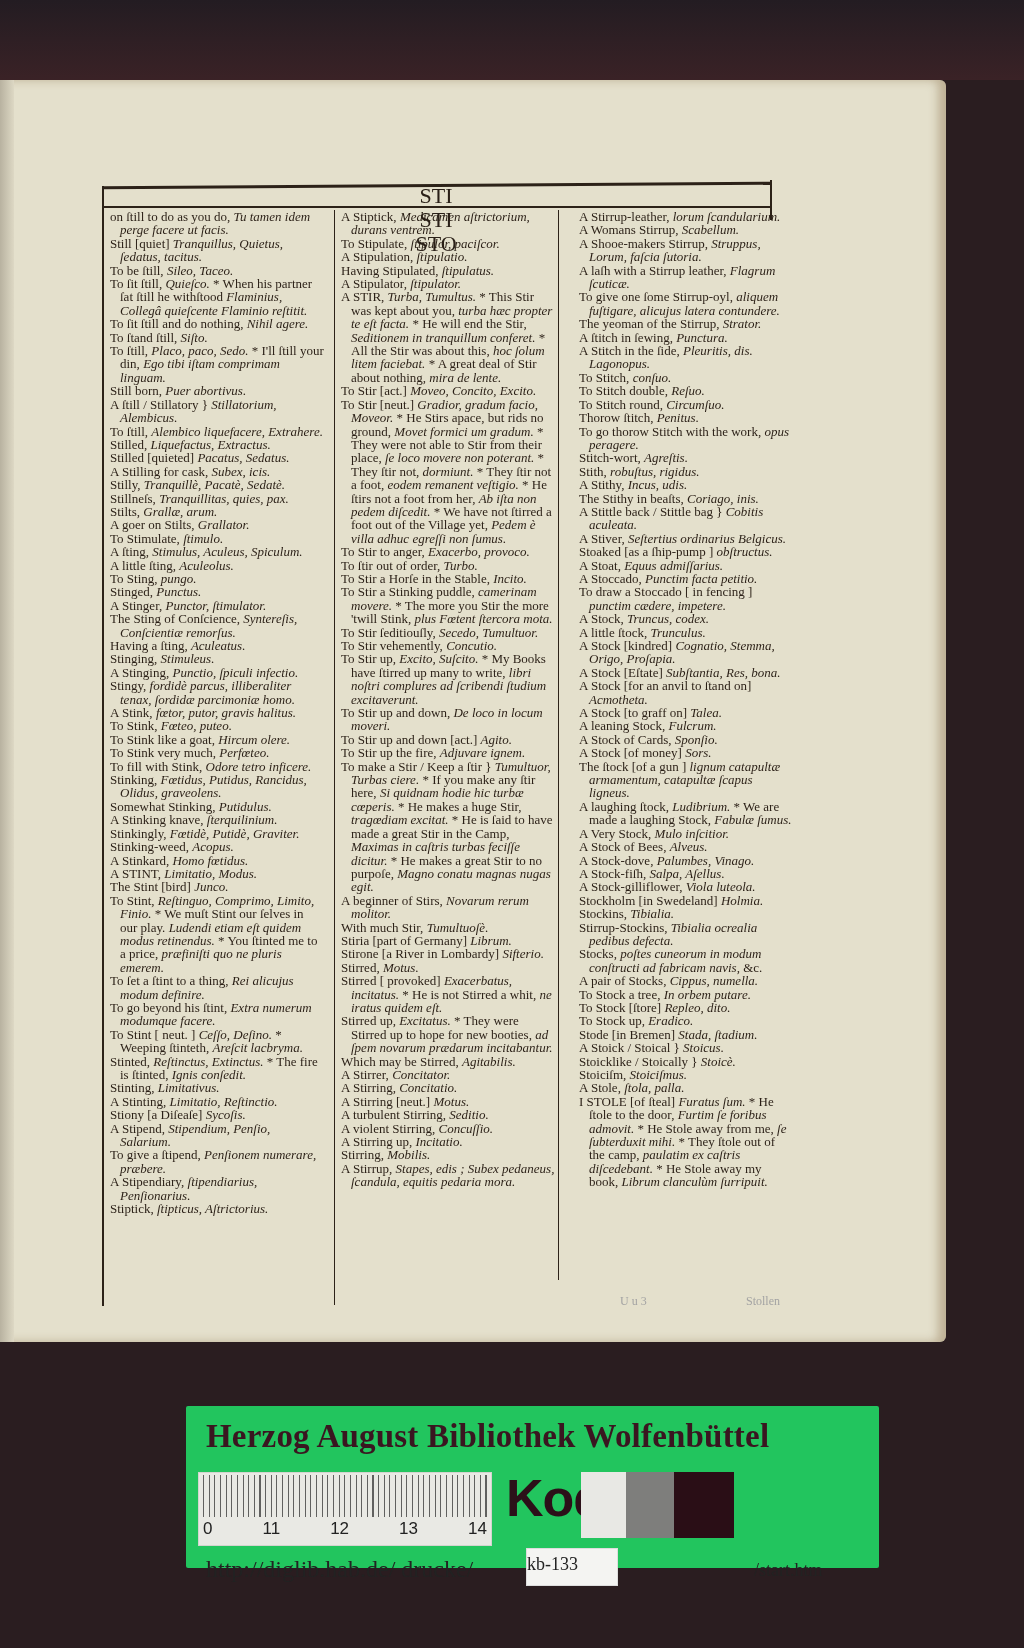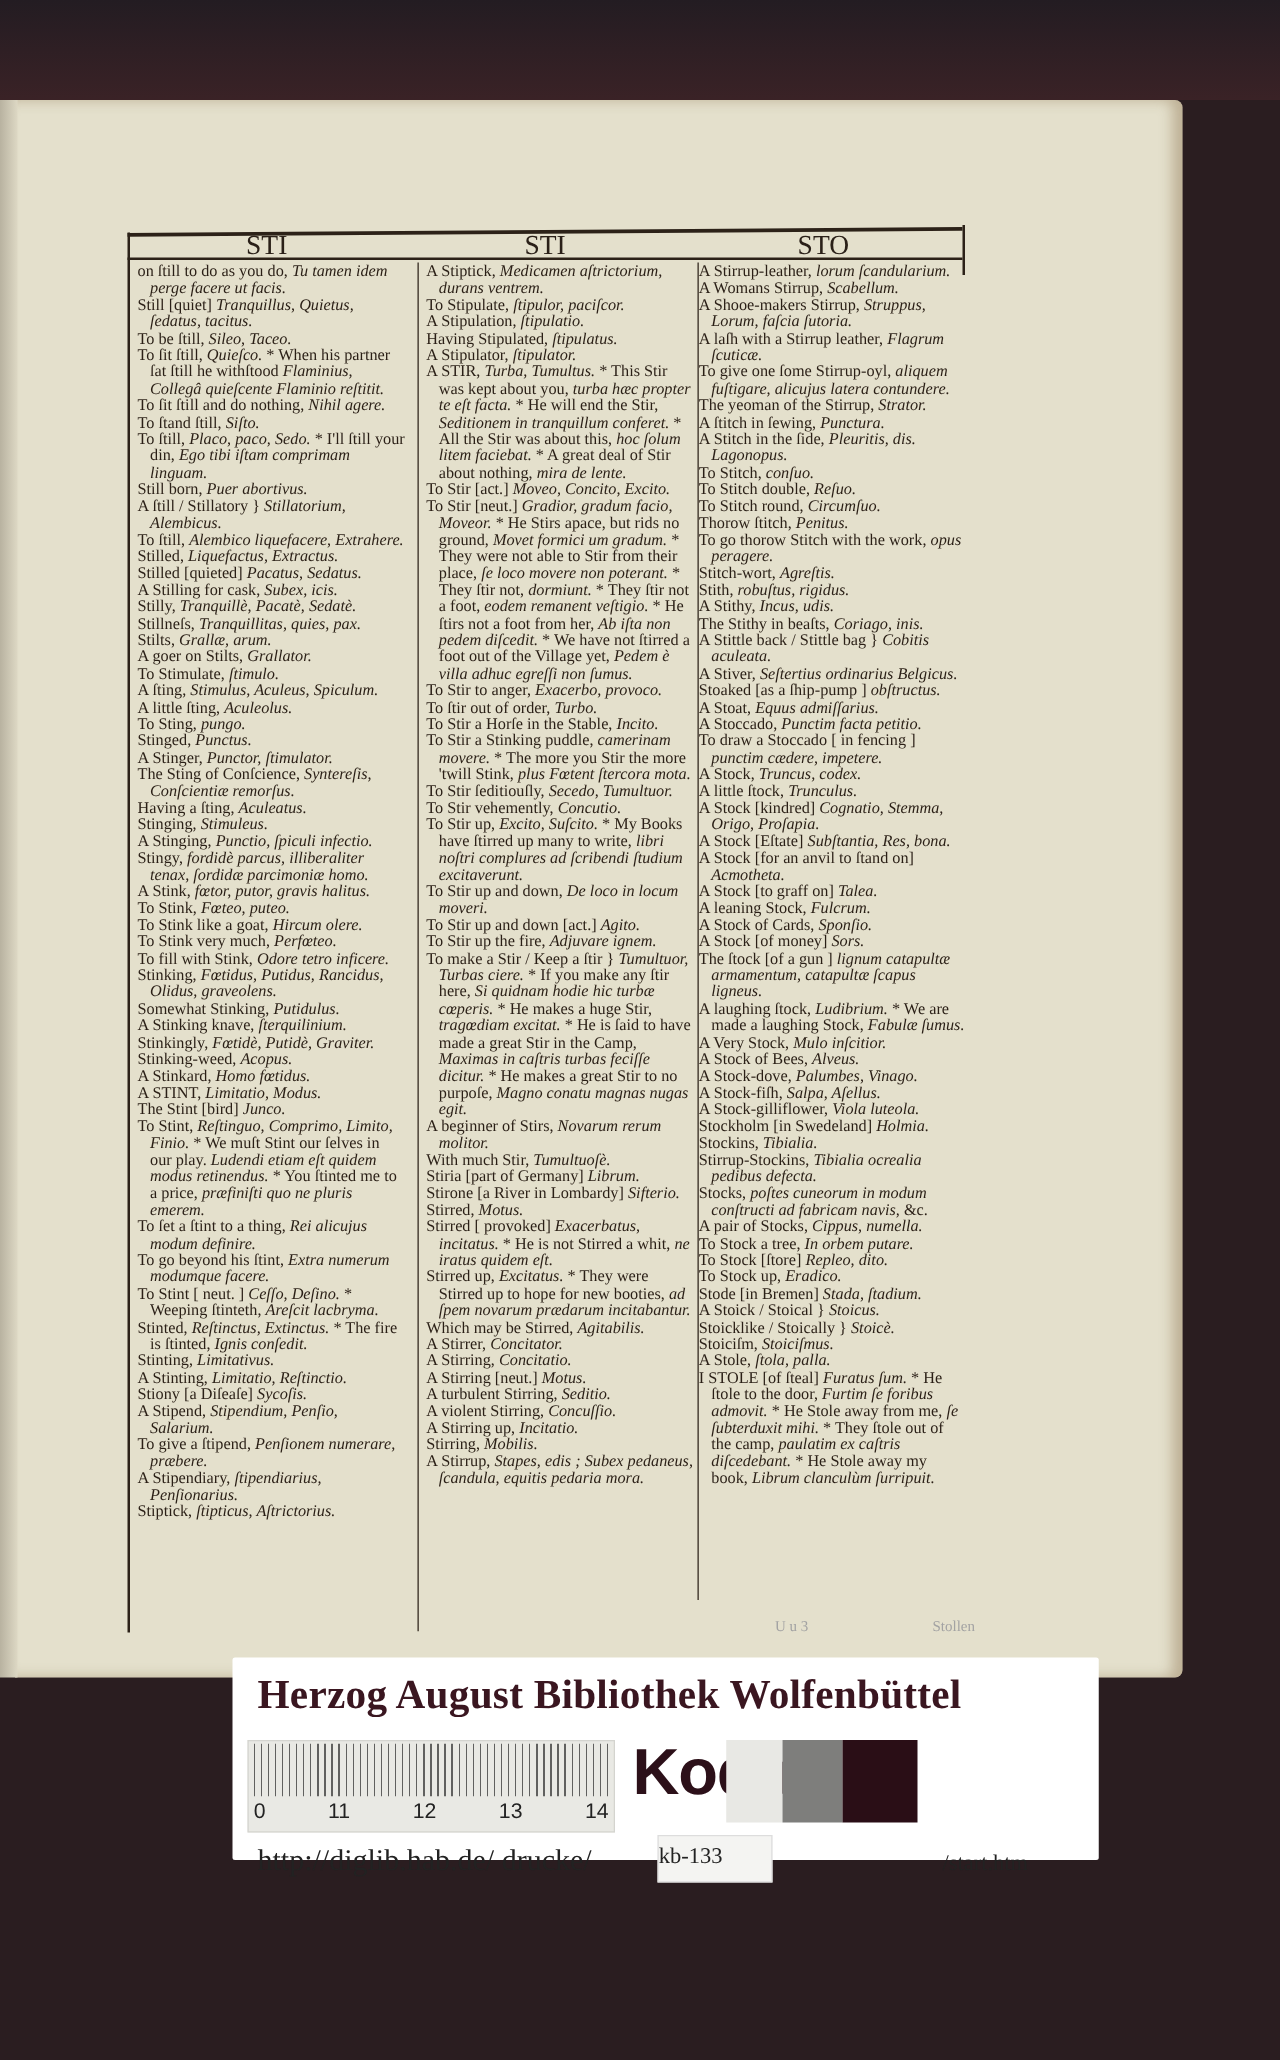--- a/index.html
+++ b/index.html
@@ -3,33 +3,33 @@
 <meta charset="utf-8">
 <style>
   html,body{margin:0;padding:0;}
   body{width:1024px;height:1648px;background:#2a1d20;position:relative;overflow:hidden;font-family:"Liberation Serif","DejaVu Serif",serif;}
   .bg-top{position:absolute;left:0;top:0;width:1024px;height:80px;background:linear-gradient(#231c22,#3a2226);}
   .page{position:absolute;left:12px;top:80px;width:934px;height:1262px;background:#e4e0cc;border-radius:0 6px 6px 0;box-shadow:inset -8px 0 10px rgba(120,90,50,.35);}
   .page-edge{position:absolute;left:0;top:80px;width:14px;height:1262px;background:linear-gradient(90deg,#b8b2a0,#ddd8c4);}
   .frame{position:absolute;left:102px;top:180px;width:668px;height:1125px;}
   .top-rule{position:absolute;left:0;top:4px;width:668px;height:3px;background:#2c2218;transform:rotate(-.4deg);}
   .head-rule{position:absolute;left:0;top:26px;width:668px;height:2px;background:#2c2218;}
-  .heads{position:absolute;left:0;top:4px;width:668px;height:24px;display:flex;}
+  .heads{position:absolute;left:0;top:4px;width:668px;height:24px;display:flex;flex-direction:column;}
   .heads span{flex:1;text-align:center;font-size:22px;color:#2a2018;line-height:24px;}
   .left-bar{position:absolute;left:0;top:6px;width:2px;height:1120px;background:#2c2218;}
   .right-bar{position:absolute;left:668px;top:0;width:2px;height:40px;background:#2c2218;}
   .col{position:absolute;top:30px;width:214px;font-size:13px;line-height:13.4px;color:#2a1f16;}
   .col1{left:8px;}
   .col2{left:232px;border-left:1.5px solid #2c2218;padding-left:6px;height:1095px;}
-  .col3{left:456px;border-left:1.5px solid #2c2218;padding-left:0;height:1070px;}
+  .col3{left:456px;border-left:1.5px solid #2c2218;padding-left:20px;height:1070px;}
   .entry{margin:0;padding-left:10px;text-indent:-10px;}
   .entry i{font-style:italic;}
   .footer{position:absolute;left:620px;top:1294px;width:160px;font-size:12px;color:#a3a3a3;display:flex;justify-content:space-between;}
   
-  .card{position:absolute;left:186px;top:1326px;width:693px;height:162px;background:#ffffff;border-radius:2px;}
+  .card{position:absolute;left:186px;top:1406px;width:693px;height:162px;background:#22c55e;border-radius:2px;}
   .card-title{position:absolute;left:20px;top:12px;font-size:33px;font-weight:bold;color:#3a1620;letter-spacing:.2px;white-space:nowrap;}
   .ruler{position:absolute;left:12px;top:66px;width:292px;height:72px;background:#e9e9e4;border:1px solid #d4d4cf;}
   .ticks{position:absolute;left:4px;top:2px;width:284px;height:42px;background:repeating-linear-gradient(90deg,#333 0 1px,transparent 1px 5.65px);opacity:.75;}
   .ruler-nums{position:absolute;left:4px;top:46px;width:284px;display:flex;justify-content:space-between;font-family:"Liberation Sans",sans-serif;font-size:17px;color:#222;}
   .kodak{position:absolute;left:320px;top:62px;font-family:"Liberation Sans",sans-serif;font-size:52px;font-weight:bold;color:#2c1019;letter-spacing:-1px;}
   .grayscale{position:absolute;left:345px;top:124px;font-family:"Liberation Sans",sans-serif;font-size:14px;color:#333;margin-top:36px;}
   .kb{position:absolute;left:340px;top:142px;width:90px;height:36px;background:#f4f4f2;border:1px solid #ddd;font-size:18px;color:#222;text-align:left;line-height:30px;}
   .sw{position:absolute;top:66px;height:66px;}
   .sw-a{left:395px;width:45px;background:#e8e8e4;}
   .sw-b{left:440px;width:48px;background:#7e7e7c;}

